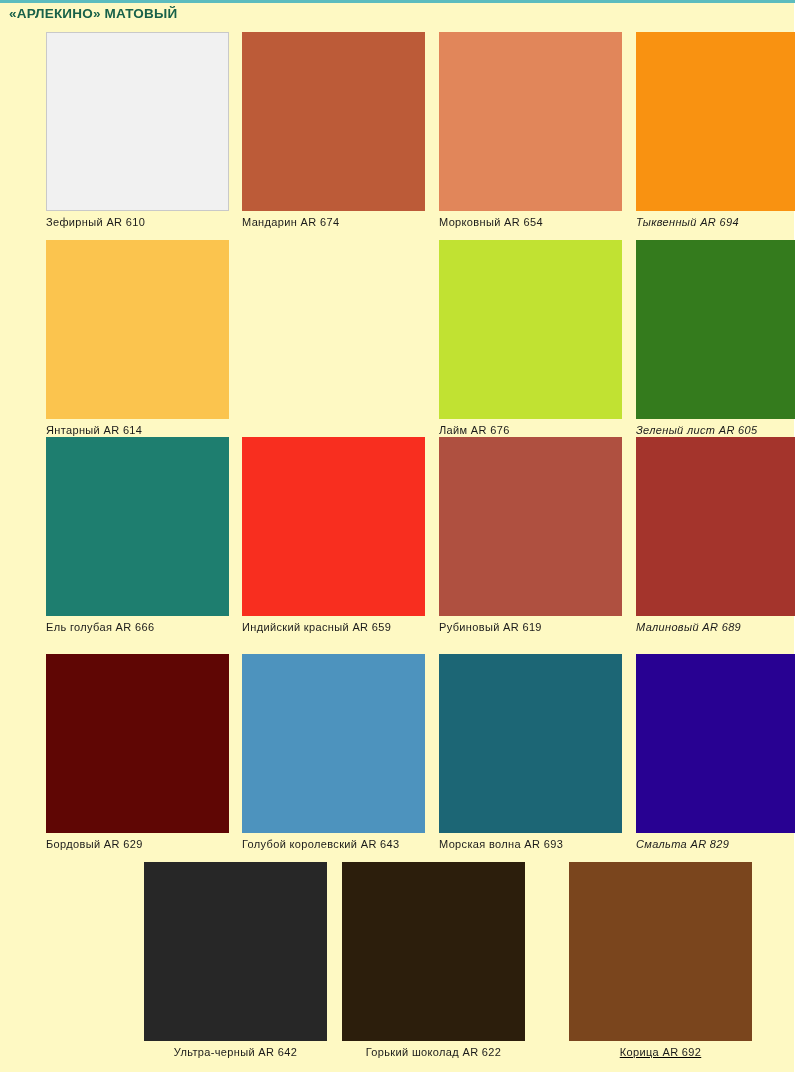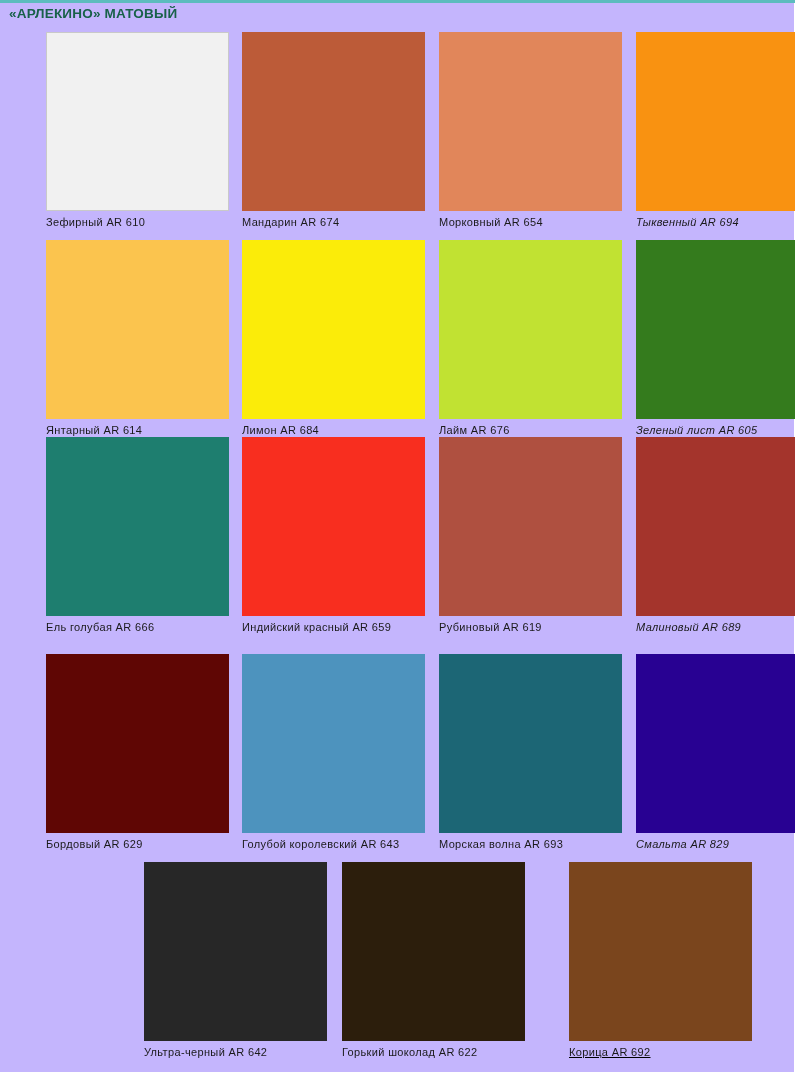--- a/index.html
+++ b/index.html
@@ -11,21 +11,21 @@
     width: 795px;
     height: 1072px;
     font-family: "Liberation Sans", sans-serif;
     position: relative;
     overflow: hidden;
   }
   #page {
     position: relative;
     width: 794px;
     height: 1072px;
-    background: #c4b5fd;
+    background: #fef9c3;
   }
   
   .top-rule {
     position: absolute;
     left: 0;
     top: 0;
     width: 795px;
     height: 3px;
     background: #5cbcbe;
   }
@@ -92,20 +92,21 @@
   .col-1 { left: 206px; }
   .col-2 { left: 403px; }
   .col-3 { left: 600px; font-style: italic; }
 
   
   .lcol-0 { left: 108px; }
   .lcol-1 { left: 306px; }
   .lcol-2 { left: 533px; text-decoration: underline; }
 
   .swatch-cell.last .swatch-label {
+    text-align: center;
   }
 </style>
 </head>
 <body style="background: rgb(255, 255, 255);">
 
 <div id="page">
 
   <div class="top-rule" style="background: rgb(92, 188, 190);"></div>
 
   <div class="header">
@@ -127,24 +128,20 @@
       <span class="swatch-label">Морковный AR 654</span>
     </div>
     <div class="swatch-cell row-0 col-3">
       <span class="swatch-chip" style="background: rgb(249, 146, 17);"></span>
       <span class="swatch-label">Тыквенный AR 694</span>
     </div>
 
     <div class="swatch-cell row-1 col-0">
       <span class="swatch-chip" style="background: rgb(251, 196, 78);"></span>
       <span class="swatch-label">Янтарный AR 614</span>
-    </div>
-    <div class="swatch-cell row-1 col-1">
-      <span class="swatch-chip" style="background: rgb(251, 236, 9);"></span>
-      <span class="swatch-label">Лимон AR 684</span>
     </div>
     <div class="swatch-cell row-1 col-2">
       <span class="swatch-chip" style="background: rgb(193, 226, 50);"></span>
       <span class="swatch-label">Лайм AR 676</span>
     </div>
     <div class="swatch-cell row-1 col-3">
       <span class="swatch-chip" style="background: rgb(52, 123, 29);"></span>
       <span class="swatch-label">Зеленый лист AR 605</span>
     </div>
 

